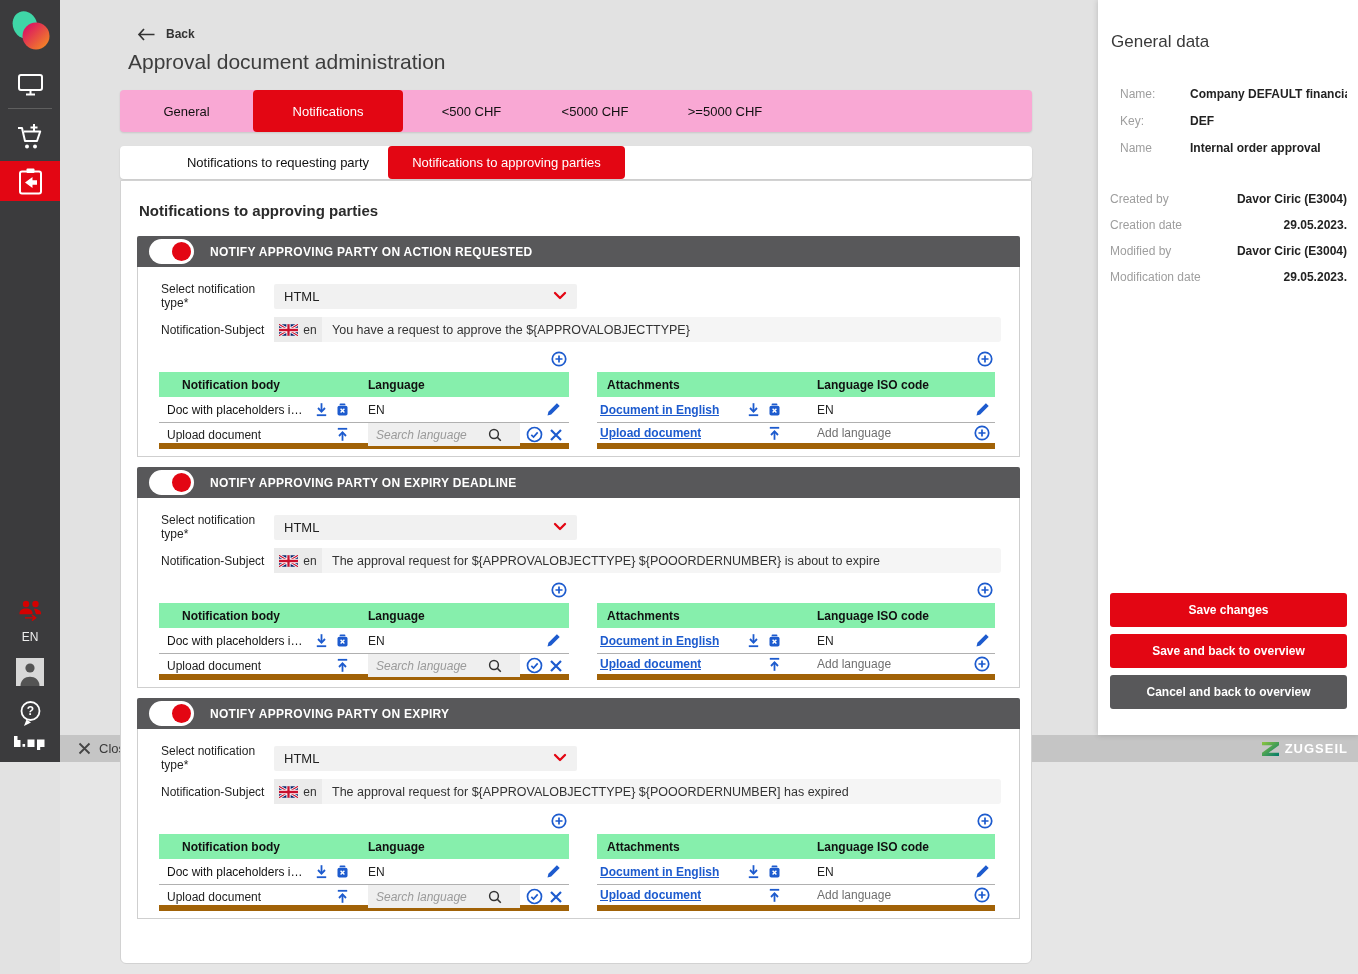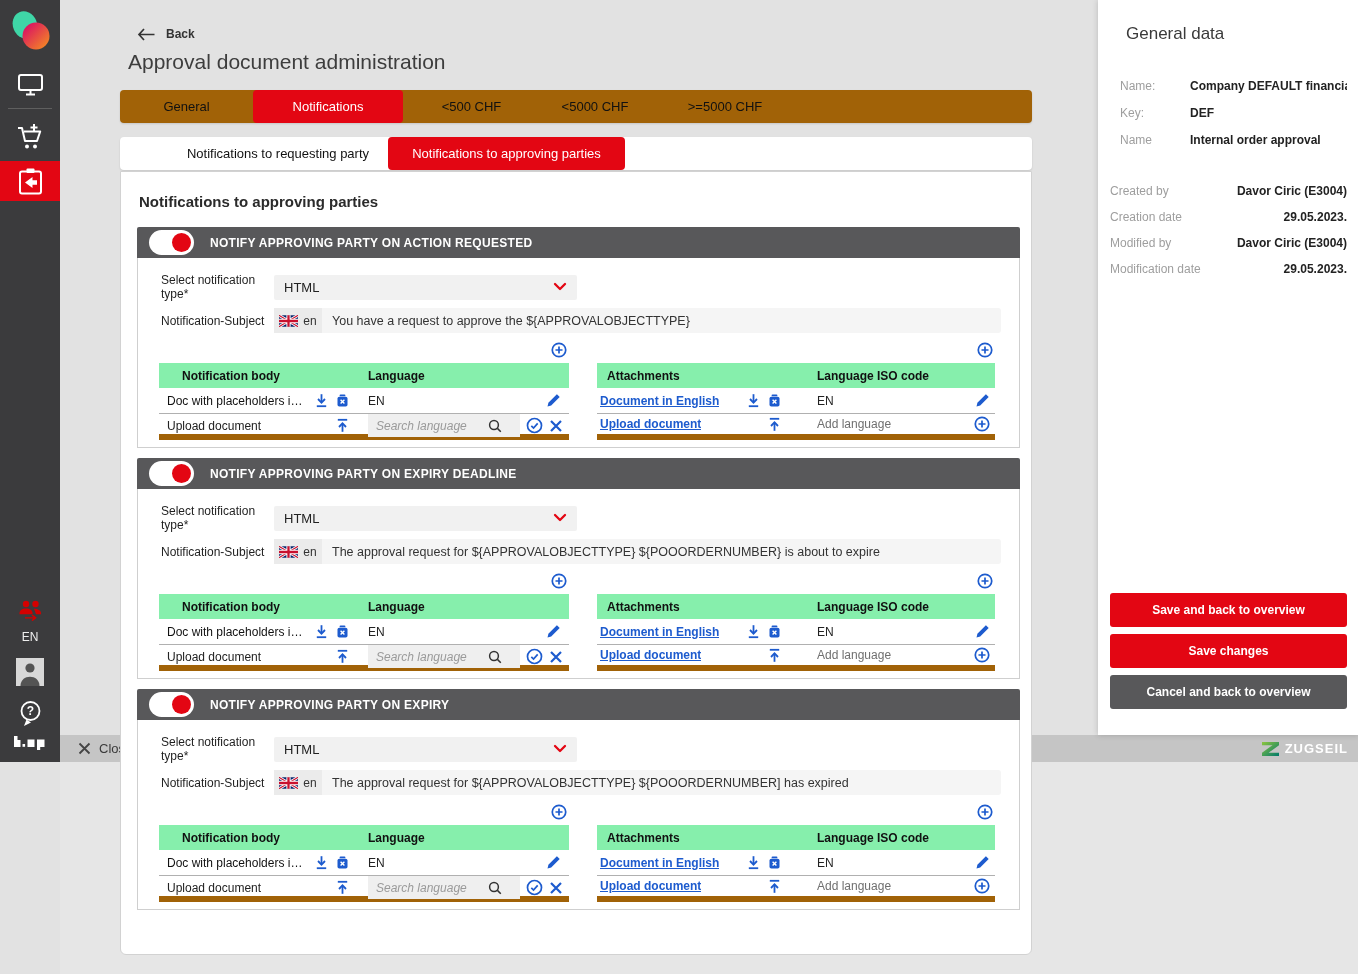--- a/index.html
+++ b/index.html
@@ -27,21 +27,21 @@
   .side-active { width:60px; height:40px; background:#e30613; display:flex; align-items:center; justify-content:center; margin-top:10px; cursor:pointer; }
   .side-spacer { flex:1; }
   .side-lang { color:#eee; font-size:12px; margin-top:9px; cursor:pointer; }
   .side-bottom { margin-bottom:12px; margin-top:9px; }
 
   
   .main-col { position:absolute; left:120px; top:0; width:912px; z-index:2; }
   .back-row { margin-top:27px; margin-left:17px; display:flex; align-items:center; gap:11px;
     font-size:12px; font-weight:bold; color:#333; cursor:pointer; }
   .page-title { margin-top:9px; margin-left:8px; font-size:21px; color:#3d3d3d; }
-  .tab-bar { margin-top:16px; height:33px; background:#a16207; border-radius:4px; display:flex; align-items:stretch;
+  .tab-bar { margin-top:16px; height:42px; background:#f9a8d4; border-radius:4px; display:flex; align-items:stretch;
     box-shadow:0 1px 2px rgba(0,0,0,.12); }
   .tab { display:flex; align-items:center; justify-content:center; font-size:13px; color:#111; cursor:pointer; }
   .tab.t0 { width:133px; } .tab.t2 { width:137px; } .tab.t3 { width:110px; } .tab.t4 { width:150px; }
   .tab.active { width:150px; background:#e30613; color:#fff; border-radius:4px; }
   .subtab-bar { margin-top:14px; height:33px; background:#fff; border-radius:4px; display:flex; align-items:stretch;
     box-shadow:0 1px 2px rgba(0,0,0,.12);padding-left:48px; }
   .subtab { display:flex; align-items:center; justify-content:center; font-size:13px; color:#111; cursor:pointer; width:220px; }
   .subtab.active { width:237px; background:#e30613; color:#fff; border-radius:4px; }
 
   .main-panel { margin-top:1px; background:#fff; border:1px solid #d2d2d2; border-radius:0 0 6px 6px;
@@ -87,21 +87,21 @@
   .gap6 { gap:6px; }
   .searchbox { width:152px; height:23px; background:#efefef; display:flex; align-items:center; padding:0 6px 0 8px; flex:none; }
   .searchbox input { border:none; background:transparent; outline:none; width:112px; font-size:12px; font-style:italic;
     font-family:"Liberation Sans", sans-serif; color:#444; }
   .searchbox input::placeholder { color:#9a9a9a; font-style:italic; }
   .addlang { color:#6f6f6f; font-size:12px; }
 
   
   .right-panel { position:absolute; left:1098px; top:0; width:260px; height:735px; background:#fff; z-index:2;
     box-shadow:0 0 6px rgba(0,0,0,.18); }
-  .rp-title { padding-top:24px; margin-left:28px; font-size:17px; color:#3a3a3a; }
+  .rp-title { padding-top:32px; margin-left:13px; font-size:17px; color:#3a3a3a; }
   .gfields { margin-top:35px; margin-left:22px; margin-right:11px; }
   .gfield { display:flex; margin-bottom:13px; font-size:12px; align-items:flex-start; }
   .gfield .lab { width:70px; color:#9e9e9e; flex:none; }
   .gfield .val { font-weight:bold; color:#222; flex:1; white-space:nowrap; overflow:hidden; }
   .gaudit { margin-top:37px; margin-left:12px; margin-right:11px; }
   .gaudit .gfield .lab { width:auto; flex:none; }
   .gaudit .gfield .val { text-align:right; }
   .gaudit .gfield { margin-bottom:12px; }
   .gbuttons { position:absolute; left:12px; right:11px; bottom:19px; }
   .btn { height:34px; border-radius:3px; display:flex; align-items:center; justify-content:center;
@@ -733,17 +733,17 @@
     <div class="gfield">
       <span class="lab">Modified by</span>
       <span class="val">Davor Ciric (E3004)</span>
     </div>
     <div class="gfield">
       <span class="lab">Modification date</span>
       <span class="val">29.05.2023.</span>
     </div>
   </div>
   <div class="gbuttons">
+    <div class="btn red">Save changes</div>
     <div class="btn red">Save and back to overview</div>
-    <div class="btn red">Save changes</div>
     <div class="btn gray">Cancel and back to overview</div>
   </div>
 </div>
 
 </body></html>

